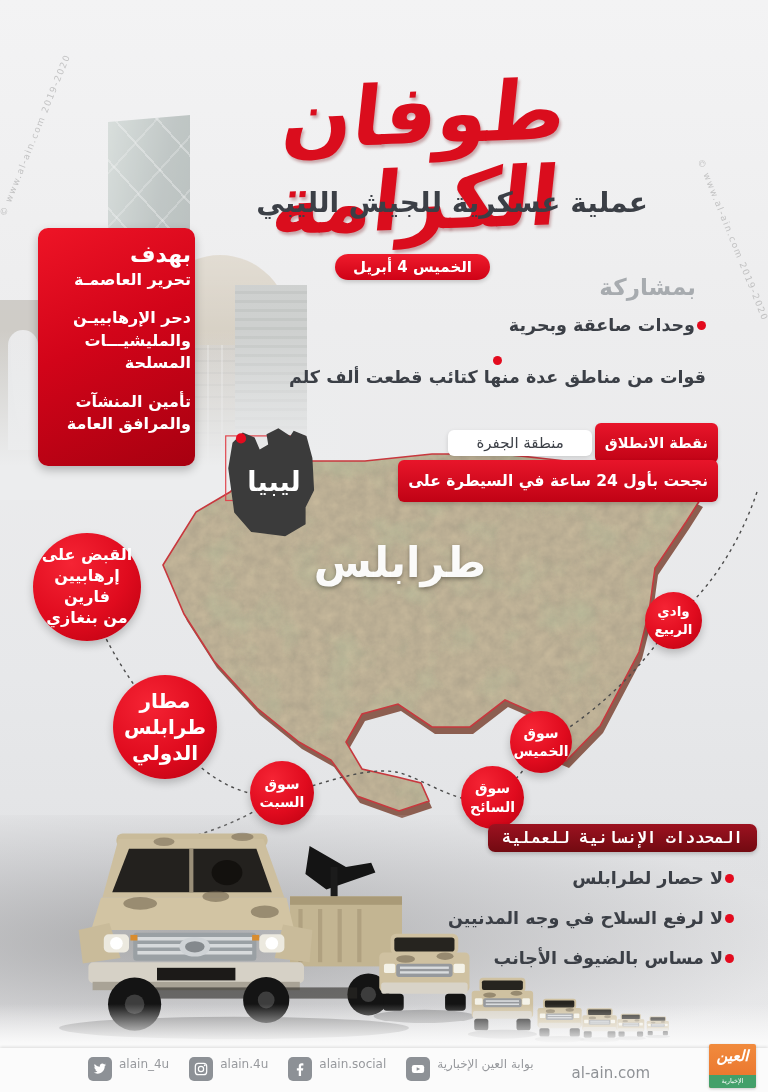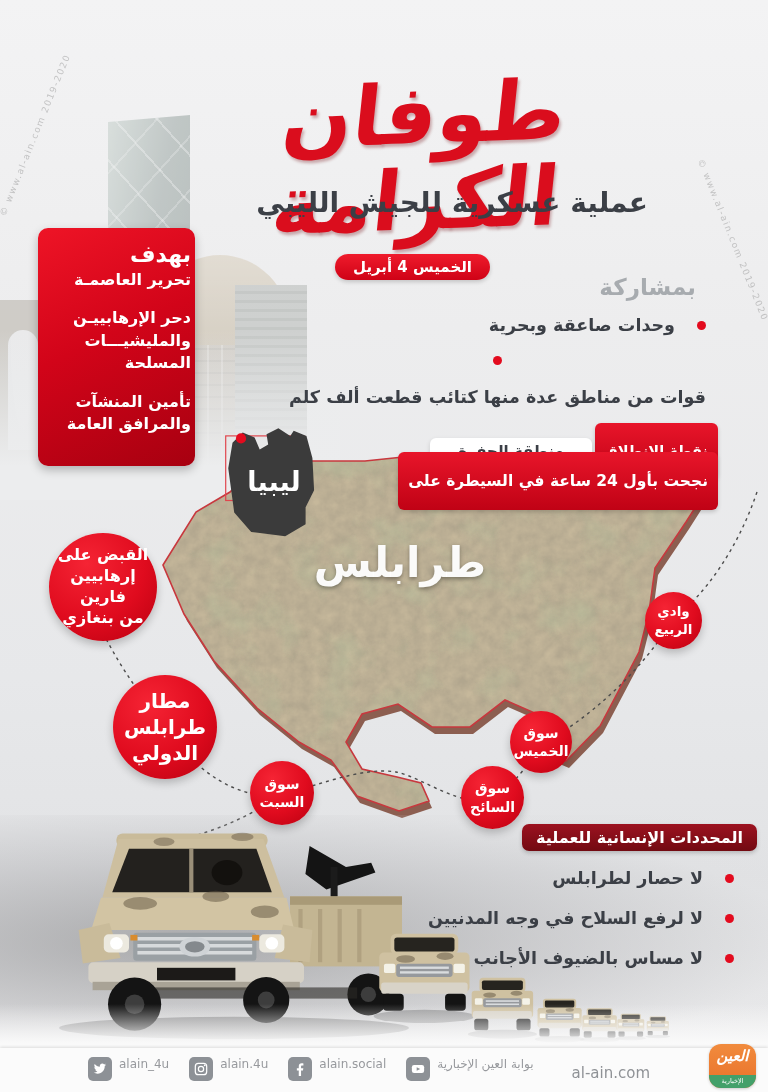--- a/index.html
+++ b/index.html
@@ -36,44 +36,44 @@
     color:#fff;font-weight:bold;font-size:15px;padding:4px 18px;border-radius:14px;box-shadow:0 2px 4px rgba(0,0,0,.18);}
   
   .goal-box{position:absolute;left:38px;top:228px;width:157px;height:238px;z-index:4;border-radius:10px;
     background:linear-gradient(155deg,#ee1426 0%,#d20419 45%,#a70010 100%);
     box-shadow:0 4px 10px rgba(0,0,0,.25);color:#fff;text-align:right;direction:rtl;
     padding:14px 4px;box-sizing:border-box;}
   .goal-box .h{font-size:22px;font-weight:bold;margin-bottom:2px;}
   .goal-box .item{font-size:16px;font-weight:bold;line-height:1.4;white-space:pre-line;margin-bottom:16px;}
   
   .part-head{position:absolute;right:72px;top:274px;z-index:4;color:#a7abaf;font-size:23px;font-weight:bold;direction:rtl;}
-  .bullet-row{position:absolute;z-index:4;direction:rtl;display:flex;align-items:center;gap:22px;font-size:17.5px;font-weight:bold;color:#3b3f46;}
+  .bullet-row{position:absolute;z-index:4;direction:rtl;display:flex;align-items:center;gap:2px;font-size:17.5px;font-weight:bold;color:#3b3f46;}
   .bullet-row .dot{width:9px;height:9px;border-radius:50%;background:#e30b1e;flex:0 0 auto;}
   .b1{right:62px;top:315px;} .b2{right:62px;top:356px;flex-direction:column;}
   .c1{right:34px;top:868px;} .c2{right:34px;top:908px;} .c3{right:34px;top:948px;}
   
   .start-row{position:absolute;right:50px;top:423px;z-index:4;display:flex;direction:rtl;gap:3px;align-items:center;}
   .badge-red{background:linear-gradient(180deg,#e8152a,#c00215);color:#fff;font-weight:bold;font-size:14.5px;
-    padding:20px 10px;border-radius:6px;box-shadow:0 2px 4px rgba(0,0,0,.18);text-align:right;}
-  .badge-white{background:#fff;color:#3b3f46;font-weight:bold;font-size:15px;padding:4px 28px;border-radius:6px;
+    padding:12px 10px;border-radius:6px;box-shadow:0 2px 4px rgba(0,0,0,.18);text-align:right;}
+  .badge-white{background:#fff;color:#3b3f46;font-weight:normal;font-size:15px;padding:4px 28px;border-radius:6px;
     box-shadow:0 2px 5px rgba(0,0,0,.14);}
   .achieve{position:absolute;right:50px;top:471px;z-index:4;direction:rtl;}
   .constraints-badge{position:absolute;right:11px;top:824px;z-index:4;direction:rtl;
     background:linear-gradient(180deg,#9c1220,#720a11);color:#fff;font-weight:bold;font-size:16px;
-    padding:4px 14px;border-radius:7px;box-shadow:0 2px 4px rgba(0,0,0,.2);}
+    padding:4px 14px;border-radius:7px;box-shadow:0 2px 4px rgba(0,0,0,.2);font-family:Liberation Mono, monospace;}
   
   .country-label{position:absolute;left:243px;top:466px;width:62px;text-align:center;z-index:3;
     color:#fff;font-size:27px;font-weight:bold;}
   .city-label{position:absolute;left:300px;top:538px;width:200px;text-align:center;z-index:3;
     color:rgba(255,255,255,.96);font-size:42px;font-weight:bold;text-shadow:0 2px 4px rgba(0,0,0,.35);}
   .map-circle{position:absolute;z-index:3;border-radius:50%;display:flex;align-items:center;justify-content:center;
     background:radial-gradient(circle at 35% 28%,#f52434 0%,#e00b1e 55%,#b80010 100%);
     box-shadow:0 4px 8px rgba(0,0,0,.22);color:#fff;font-weight:bold;text-align:center;
     white-space:pre-line;line-height:1.3;direction:rtl;}
-  .mc0{left:49px; top:533px; width:108px;height:108px;font-size:16px;}
+  .mc0{left:33px; top:533px; width:108px;height:108px;font-size:16px;}
   .mc1{left:113px;top:675px;width:104px;height:104px;font-size:20px;}
   .mc2{left:250px;top:761px;width:64px; height:64px; font-size:14px;}
   .mc3{left:344px;top:718px;width:104px;height:104px;font-size:18px;}
   .mc4{left:461px;top:766px;width:63px; height:63px; font-size:14px;}
   .mc5{left:510px;top:711px;width:62px; height:62px; font-size:14px;}
   .mc6{left:645px;top:592px;width:57px; height:57px; font-size:13.5px;}
   
   .convoy-bg{position:absolute;left:0;top:815px;width:768px;height:233px;z-index:1;
     background:radial-gradient(ellipse at 24% 55%,rgba(110,110,112,.50) 0%,rgba(160,160,163,.34) 45%,rgba(210,210,212,.12) 75%,rgba(230,230,232,0) 95%);}
   .convoy-fade{position:absolute;left:0;top:1004px;width:768px;height:44px;z-index:2;
@@ -81,21 +81,21 @@
   svg.scene{position:absolute;left:0;top:0;z-index:1;}
   svg.convoy{position:absolute;left:0;top:0;z-index:2;}
   
   .footer{position:absolute;left:0;top:1048px;width:768px;height:44px;background:#fbfbfb;z-index:5;
     box-shadow:0 -1px 3px rgba(0,0,0,.12);}
   .social{position:absolute;left:88px;top:9px;display:flex;gap:20px;align-items:center;}
   .soc{display:flex;gap:7px;}
   .soc .sq{width:24px;height:24px;border-radius:5px;background:#8d9196;display:flex;align-items:center;justify-content:center;}
   .soc .lbl{font-size:12px;color:#97999d;}
   .site{position:absolute;right:118px;top:16px;font-size:15px;color:#8f9296;}
-  .brand{position:absolute;right:12px;top:-4px;width:47px;height:44px;border-radius:12px;overflow:hidden;
+  .brand{position:absolute;right:12px;top:-4px;width:47px;height:44px;border-radius:2px;overflow:hidden;
     background:linear-gradient(180deg,#f18b3d,#e9712a);box-shadow:0 1px 3px rgba(0,0,0,.2);}
   .brand .ar{position:absolute;left:0;top:3px;width:100%;text-align:center;color:#fff;font-weight:bold;font-size:15px;font-style:italic;}
   .brand .strip{position:absolute;left:0;bottom:0;width:100%;height:13px;background:#43a06a;color:#fff;
     font-size:6.5px;text-align:center;line-height:13px;font-weight:normal;}
 </style>
 </head>
 <body>
 
 <div class="canvas">
 

